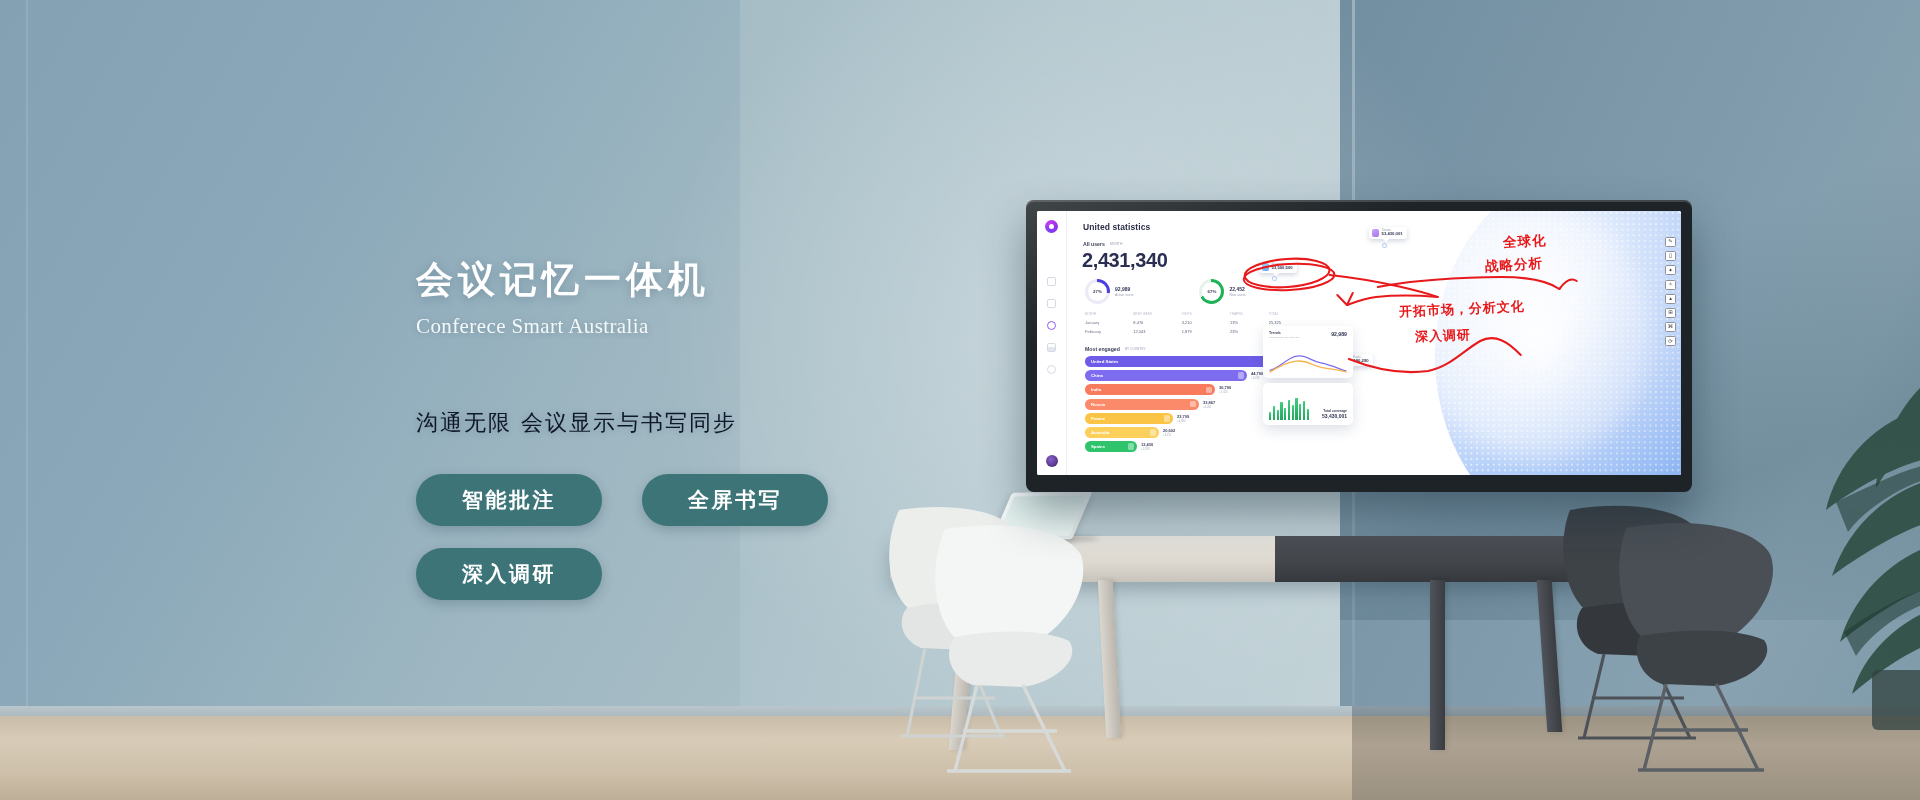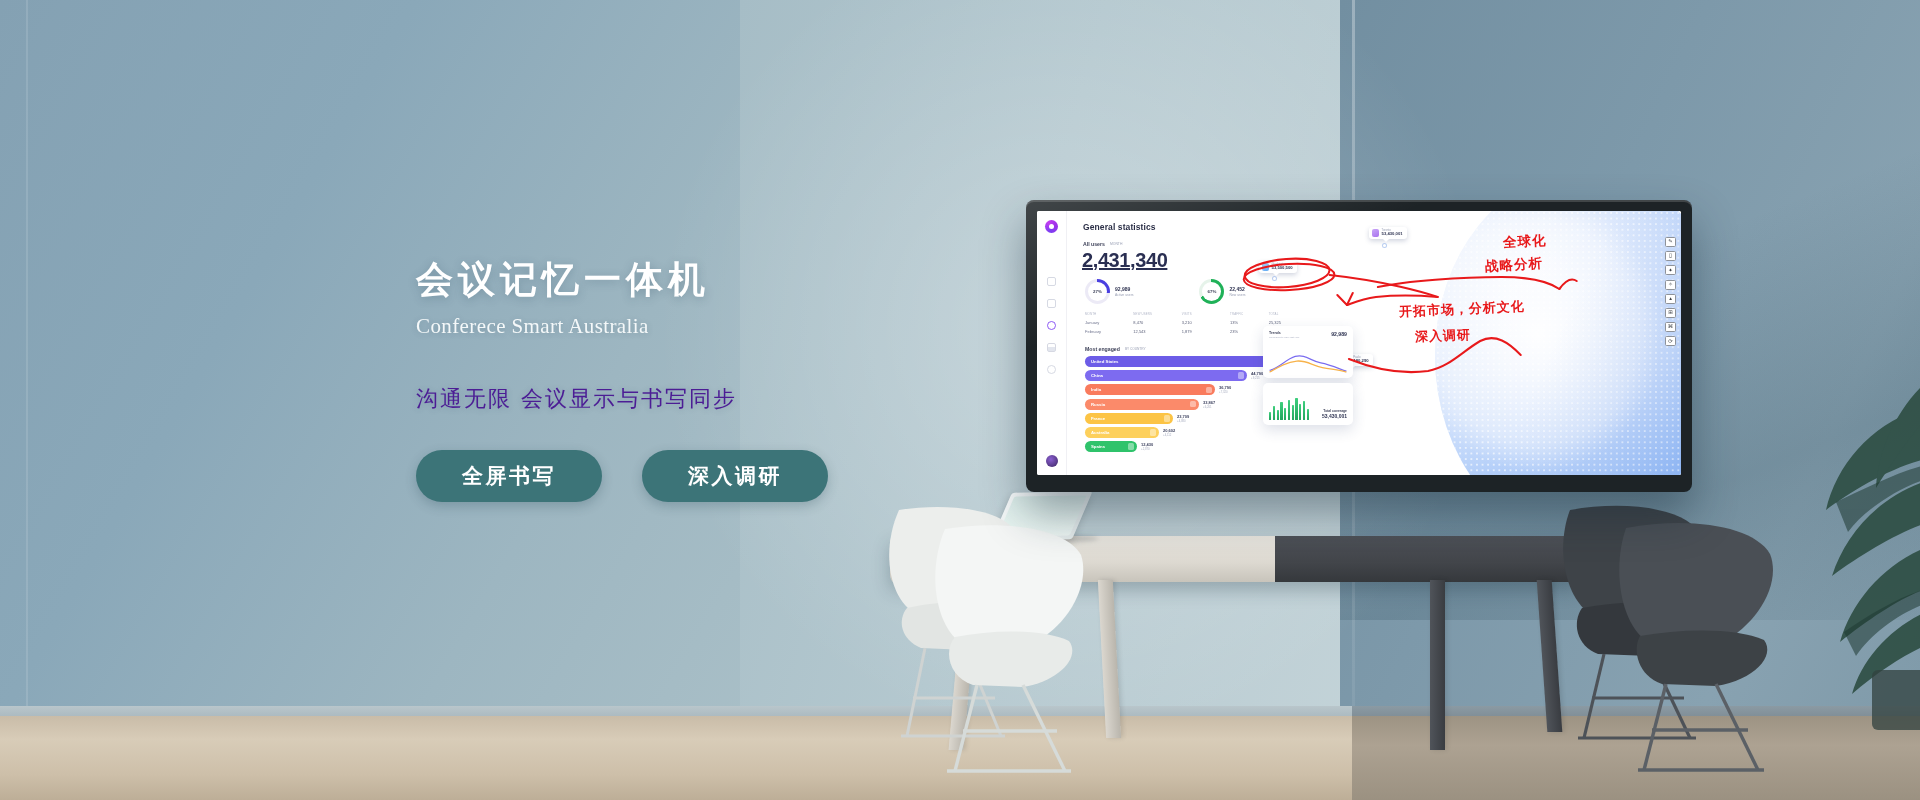--- a/index.html
+++ b/index.html
@@ -156,21 +156,21 @@
     background:radial-gradient(circle at 40% 35%,#8a5fd0,#3b2560);
   }
 
   
   .db-main { flex:1; position:relative; overflow:hidden; background:#fff; }
 
   .db-title { position:absolute; left:16px; top:11px; font-size:8.5px; font-weight:700; color:#2b2f47; letter-spacing:.1px; }
   .db-allusers { position:absolute; left:16px; top:30px; display:flex; align-items:center; gap:5px; }
   .db-allusers .lbl { font-size:5.2px; font-weight:700; color:#3b3f57; }
   .db-allusers .sel { font-size:3.4px; color:#9aa0b5; }
-  .db-bignum { position:absolute; left:15px; top:38px; font-size:20px; font-weight:700; color:#2a2f52; letter-spacing:-.4px;text-decoration:underline; }
+  .db-bignum { position:absolute; left:15px; top:38px; font-size:20px; font-weight:700; color:#2a2f52; letter-spacing:-.4px; }
 
   
   .donut-row { position:absolute; left:18px; top:68px; display:flex; gap:66px; }
   .donut-item { display:flex; align-items:center; gap:5px; }
   .donut {
     width:25px; height:25px; border-radius:50%;
     display:flex; align-items:center; justify-content:center;
     font-size:4.4px; font-weight:700; color:#3b3f57;
   }
   .donut.d1 { background:conic-gradient(#4a3fe0 0 27%,#eceaf6 27% 100%); }
@@ -303,21 +303,21 @@
     font-size:37px; font-weight:700; color:#ffffff; letter-spacing:5px;
     text-shadow:0 2px 10px rgba(40,70,90,.28);
     font-family:"DejaVu Sans", sans-serif;
   }
   .copy .sub {
     margin-top:9px; font-size:21px; color:#f4f8f9; letter-spacing:.4px;
     font-family:"Liberation Serif", serif;
     text-shadow:0 1px 6px rgba(40,70,90,.22);
   }
   .copy .tag {
-    margin-top:45px; font-size:22px; color:#4c1d95; letter-spacing:2px;
+    margin-top:69px; font-size:22px; color:#0f172a; letter-spacing:2px;
     font-family:"DejaVu Sans", sans-serif;
     text-shadow:0 1px 6px rgba(40,70,90,.22);
   }
   .pills { margin-top:36px; display:grid; grid-template-columns:186px 186px; gap:22px 40px; }
   .pill {
     height:52px; border-radius:26px; background:#3c7478;
     color:#fff; font-size:21px; font-weight:700; letter-spacing:2.5px;
     display:flex; align-items:center; justify-content:center;
     font-family:"DejaVu Sans", sans-serif;
     box-shadow:0 4px 12px rgba(25,60,70,.24);
@@ -439,21 +439,21 @@
       </div>
 
       <div class="db-main">
 
         <div class="globe">
           <div class="globe-dots"></div>
           <div class="globe-mask"></div>
           <div class="globe-shade"></div>
         </div>
 
-        <div class="db-title">General statistics</div>
+        <div class="db-title">United statistics</div>
 
         <div class="db-allusers">
           <span class="lbl">All users</span>
           <span class="sel">MONTH</span>
         </div>
         <div class="db-bignum">2,431,340</div>
 
         <div class="donut-row">
           <div class="donut-item">
             <div class="donut d1">
@@ -667,18 +667,19 @@
 
       </div>
     </div>
   </div>
 
   <div class="copy">
     <h1>会议记忆一体机</h1>
     <div class="sub">Conferece Smart Australia</div>
     <div class="tag">沟通无限 会议显示与书写同步</div>
     <div class="pills" id="pillsHost">
+        <div class="pill">智能批注</div>
         <div class="pill">全屏书写</div>
         <div class="pill">深入调研</div>
       </div>
   </div>
 
 </div>
 
 </body></html>

